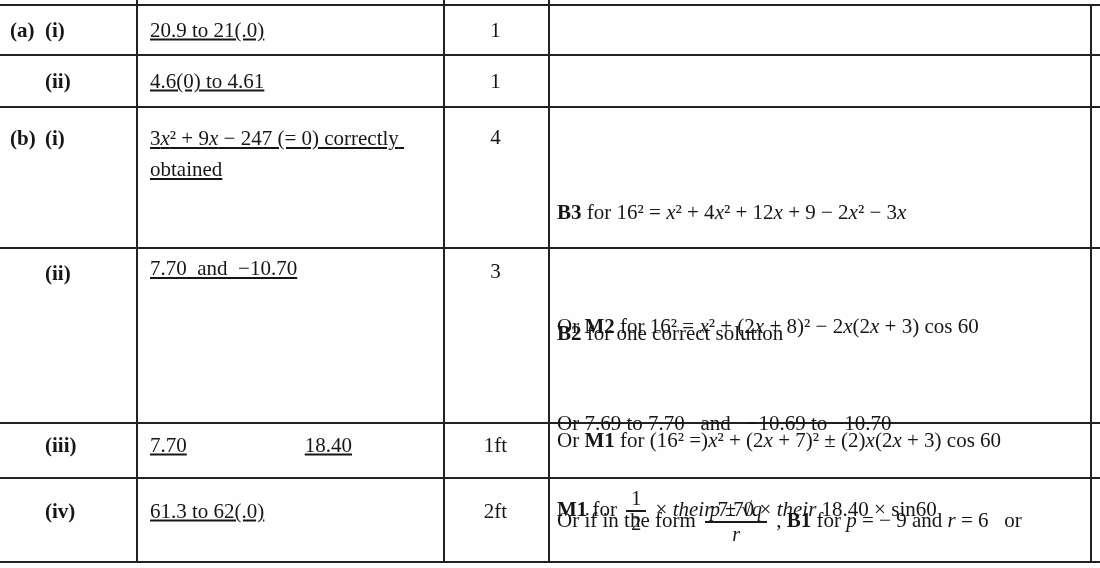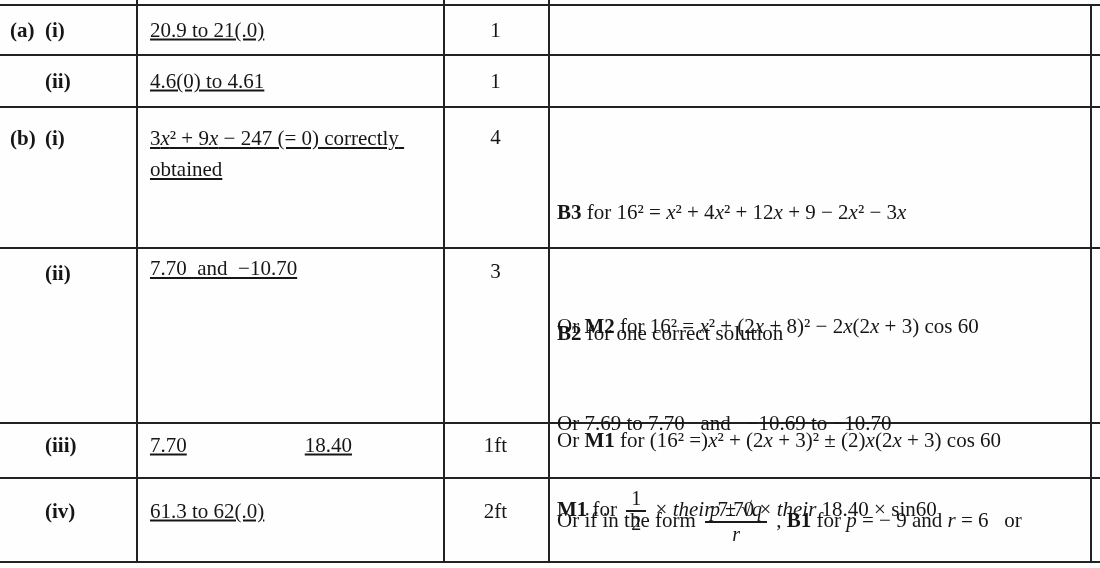--- a/index.html
+++ b/index.html
@@ -79,21 +79,21 @@
   </div>
 
   <div class="row" id="row3">
     <span class="part-main">(b)</span>
     <span class="part-sub">(i)</span>
     <div class="answer"><span>3</span><span class="ital">x</span><span>² + 9</span><span class="ital">x</span><span> − 247 (= 0) correctly obtained</span></div>
     <div class="marks">4</div>
     <div class="comments">
       <div class="cline"><span class="bold">B3</span><span> for 16² = </span><span class="ital">x</span><span>² + 4</span><span class="ital">x</span><span>² + 12</span><span class="ital">x</span><span> + 9 − 2</span><span class="ital">x</span><span>² − 3</span><span class="ital">x</span></div>
       <div class="cline"><span>Or </span><span class="bold">M2</span><span> for 16² = </span><span class="ital">x</span><span>² + (2</span><span class="ital">x</span><span> + 8)² − 2</span><span class="ital">x</span><span>(2</span><span class="ital">x</span><span> + 3) cos 60</span></div>
-      <div class="cline"><span>Or </span><span class="bold">M1</span><span> for (16² =)</span><span class="ital">x</span><span>² + (2</span><span class="ital">x</span><span> + 3)² ± (2)</span><span class="ital">x</span><span>(2</span><span class="ital">x</span><span> + 3) cos 60</span></div>
+      <div class="cline"><span>Or </span><span class="bold">M1</span><span> for (16² =)</span><span class="ital">x</span><span>² + (2</span><span class="ital">x</span><span> + 7)² ± (2)</span><span class="ital">x</span><span>(2</span><span class="ital">x</span><span> + 3) cos 60</span></div>
     </div>
   </div>
 
   <div class="row" id="row4">
     <span class="part-sub">(ii)</span>
     <div class="answer">7.70  and  −10.70</div>
     <div class="marks">3</div>
     <div class="comments">
       <div class="cline"><span class="bold">B2</span><span> for one correct solution</span></div>
       <div class="cline"><span>Or 7.69 to 7.70   and   −10.69 to −10.70</span></div>

